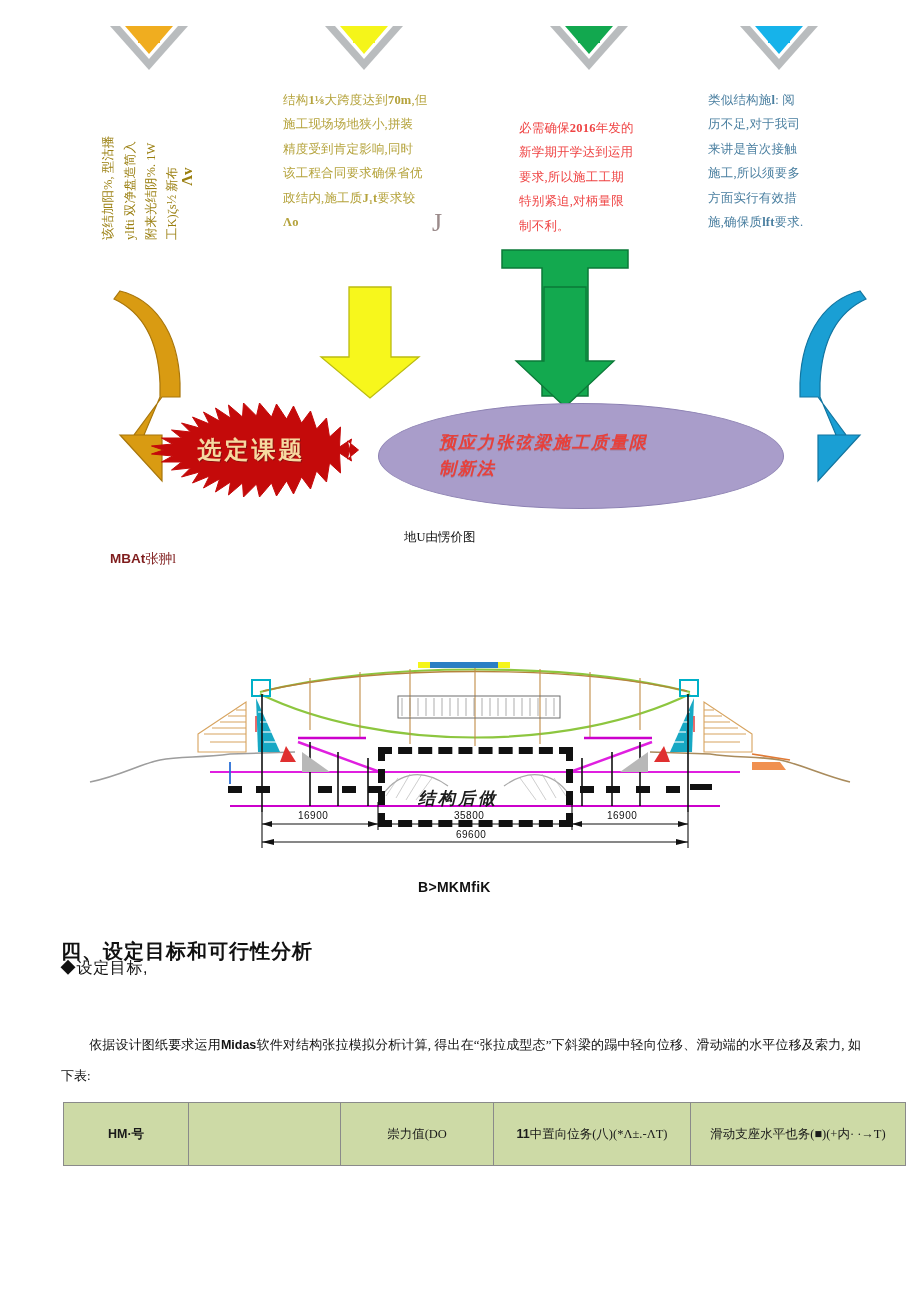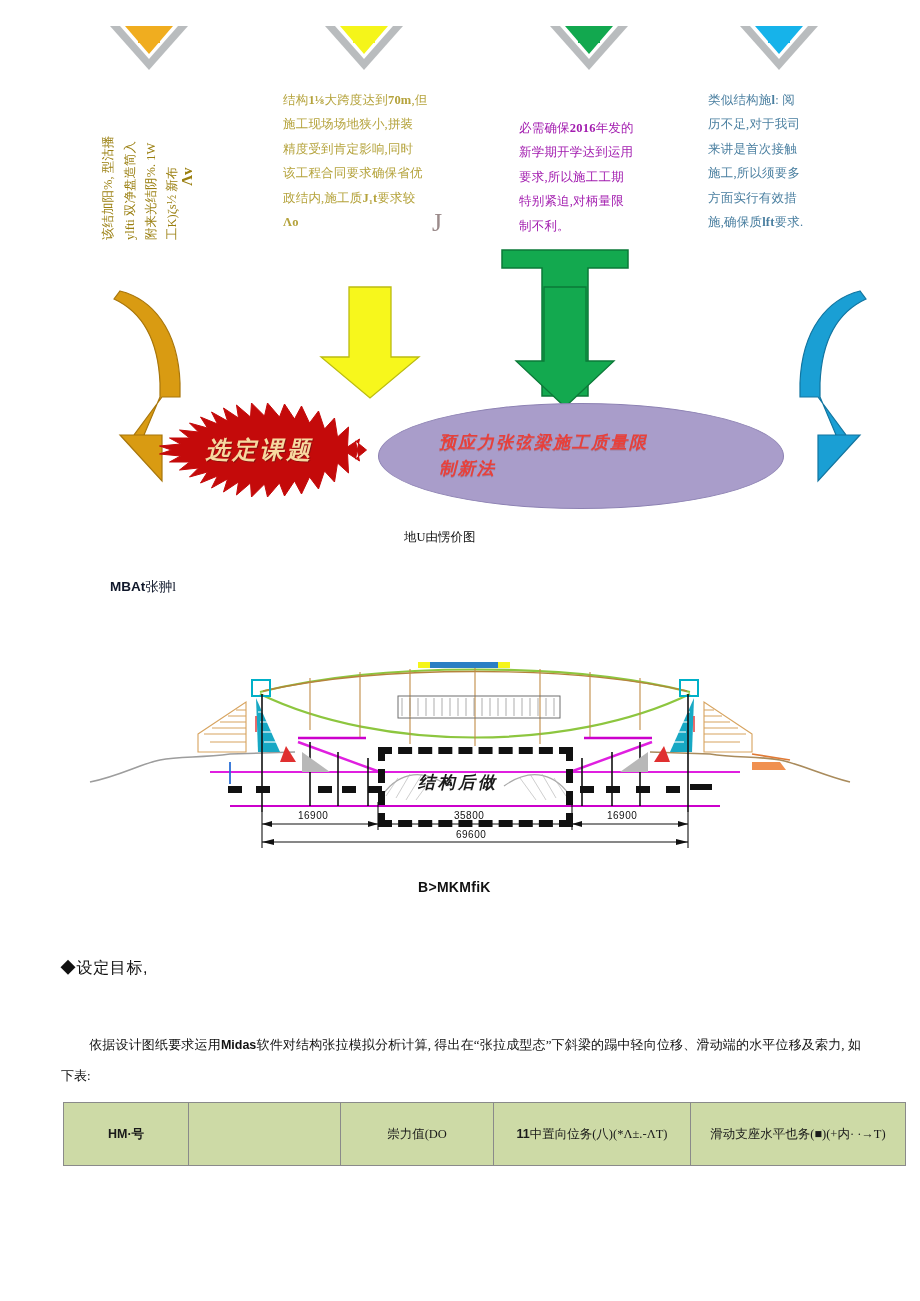--- a/index.html
+++ b/index.html
@@ -131,22 +131,21 @@
   .cap {
     position: absolute;
     font-size: 12.5px;
     color: #111;
   }
   .cap-bold {
     position: absolute;
     font-size: 13.5px;
     font-weight: bold;
     font-family: "Liberation Sans", sans-serif;
-    color: #0f172a;
-    margin-top: 28px;
+    color: #7f1d1d;
   }
   .cap-bold .cjk { font-family: "Liberation Serif", serif; font-weight: normal; }
 
   
   .drawing {
     position: absolute;
     left: 80px;
     top: 634px;
     width: 790px;
     height: 215px;
@@ -279,21 +278,21 @@
   <div class="tblock" style="left:283px; top:88px; width:165px; color:#b5a33c;">
     <div>结构<b>1⅛</b>大跨度达到<b>70m</b>,但</div>
     <div>施工现场场地狭小,拼装</div>
     <div>精度受到肯定影响,同时</div>
     <div>该工程合同要求确保省优</div>
     <div>政结内,施工质<b>J₁t</b>要求较</div>
     <div style="font-weight:bold;">Λo</div>
   </div>
   <div class="glyph-small" style="left:432px; top:208px; font-size:26px; color:#9b8b8b;">J</div>
 
-  <div class="tblock" style="left:519px; top:116px; width:155px; color:#a21caf;">
+  <div class="tblock" style="left:519px; top:116px; width:155px; color:#ef4444;">
     <div>必需确保<b>2016</b>年发的</div>
     <div>新学期开学达到运用</div>
     <div>要求,所以施工工期</div>
     <div>特别紧迫,对柄量限</div>
     <div>制不利。</div>
   </div>
 
   <div class="tblock" style="left:708px; top:88px; width:150px; color:#4a7fa0;">
     <div>类似结构施<b>l</b>: 阅</div>
     <div>历不足,对于我司</div>
@@ -320,21 +319,21 @@
   </svg>
 
   <svg class="vbig" style="left:315px; top:285px;" width="110" height="115" viewBox="0 0 110 115">
     <path d="M34 2 H76 V72 H104 L55 113 L6 72 H34 Z" fill="#f7f71c" stroke="#bcbc10" stroke-width="1.3"></path>
   </svg>
 
   <svg class="vbig" style="left:510px; top:285px;" width="110" height="125" viewBox="0 0 110 125">
     <path d="M34 2 H76 V76 H104 L55 122 L6 76 H34 Z" fill="#13a94f" stroke="#0b7a38" stroke-width="1.3"></path>
   </svg>
 
-  <div class="burst-wrap" style="left:152px; top:400px; width=0; width:215px; height:100px;font-style:italic;">
+  <div class="burst-wrap" style="left:144px; top:400px; width=0; width:215px; height:100px;">
     <svg width="215" height="100" viewBox="0 0 215 100">
       <g transform="translate(107.5,50)">
         <polygon points="
           107,0 96,9 100,-11 88,-3 89,-23 78,-13 75,-32 65,-21 59,-39 50,-27 42,-44
           35,-31 25,-46 20,-33 8,-47 5,-34 -8,-47 -9,-33 -23,-45 -21,-32 -36,-42 -32,-29
           -48,-38 -42,-26 -59,-33 -52,-22 -70,-27 -61,-18 -80,-20 -70,-12 -90,-12 -79,-6
           -100,-4 -88,0 -100,4 -79,6 -90,12 -70,12 -80,20 -61,18 -70,27 -52,22 -59,33
           -42,26 -48,38 -32,29 -36,42 -21,32 -23,45 -9,33 -8,47 5,34 8,47 20,33 25,46
           35,31 42,44 50,27 59,39 65,21 75,32 78,13 89,23 88,3 100,11 96,-9" fill="#c40a0a" stroke="#c40a0a" stroke-width="1"></polygon>
       </g>
@@ -513,31 +512,32 @@
           <polygon points="492,190 482,187 482,193"></polygon>
         <polygon points="492,190 502,187 502,193"></polygon>
           <polygon points="608,190 598,187 598,193"></polygon>
         <polygon points="182,208 194,205 194,211"></polygon>
           <polygon points="608,208 596,205 596,211"></polygon>
       </g>
     </svg>
 
     
     <div class="dash-box" style="left:298px; top:113px; width:195px; height:80px;"></div>
-    <div class="dash-label" style="left:338px; top:137px;">结构后做</div>
+    <div class="dash-label" style="left:338px; top:153px;">结构后做</div>
 
     
     <div class="dim" style="left:218px; top:176px;">16900</div>
     <div class="dim" style="left:374px; top:176px;">35800</div>
     <div class="dim" style="left:527px; top:176px;">16900</div>
     <div class="dim" style="left:376px; top:195px;">69600</div>
   </div>
 
   <div class="fig-cap" style="left:418px; top:879px;">B&gt;MKMfiK</div>
 
+  <h2 class="sect" style="left:61px; top:938px;">四、设定目标和可行性分析</h2>
   <div class="sub" style="left:60px; top:958px;">◆设定目标,</div>
 
   <div class="para" style="left:61px; top:1030px; width:800px;">
     <span style="display:inline-block; width:28px;"></span><span>依据设计图纸要求运用</span><b>Midas</b><span>软件对结构张拉模拟分析计算, 得出在“张拉成型态”下斜梁的蹋中轻向位移、滑动端的水平位移及索力, 如下表:</span>
   </div>
 
   <table class="grid">
     <thead>
       <tr>
         <th class="b1" style="width:116px;">

